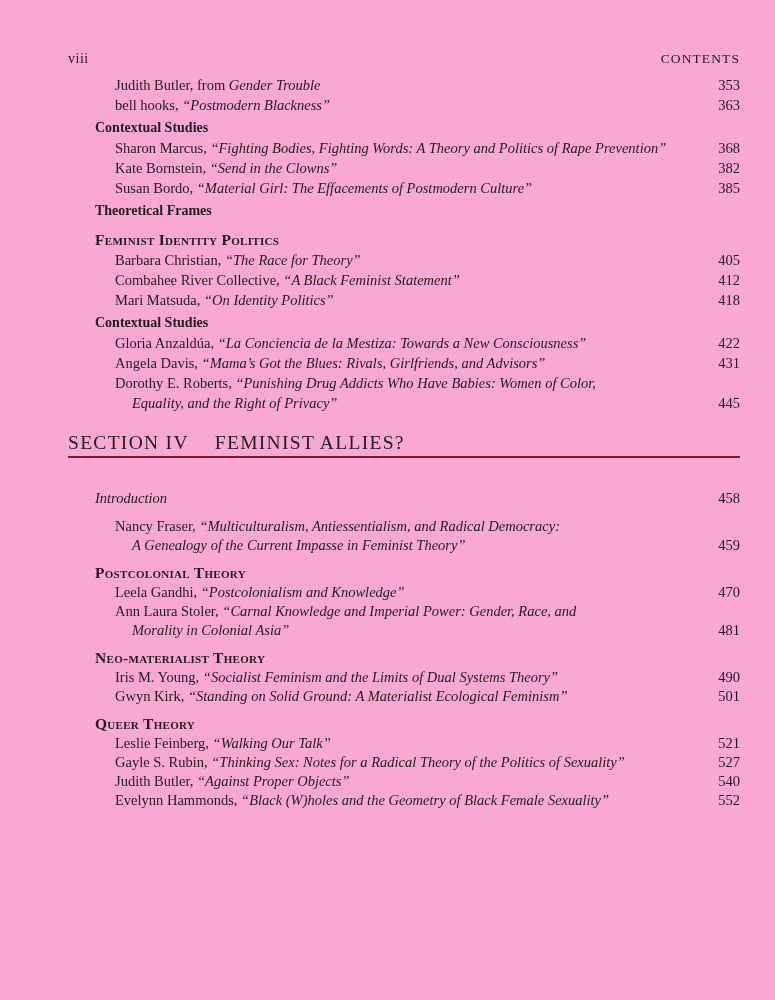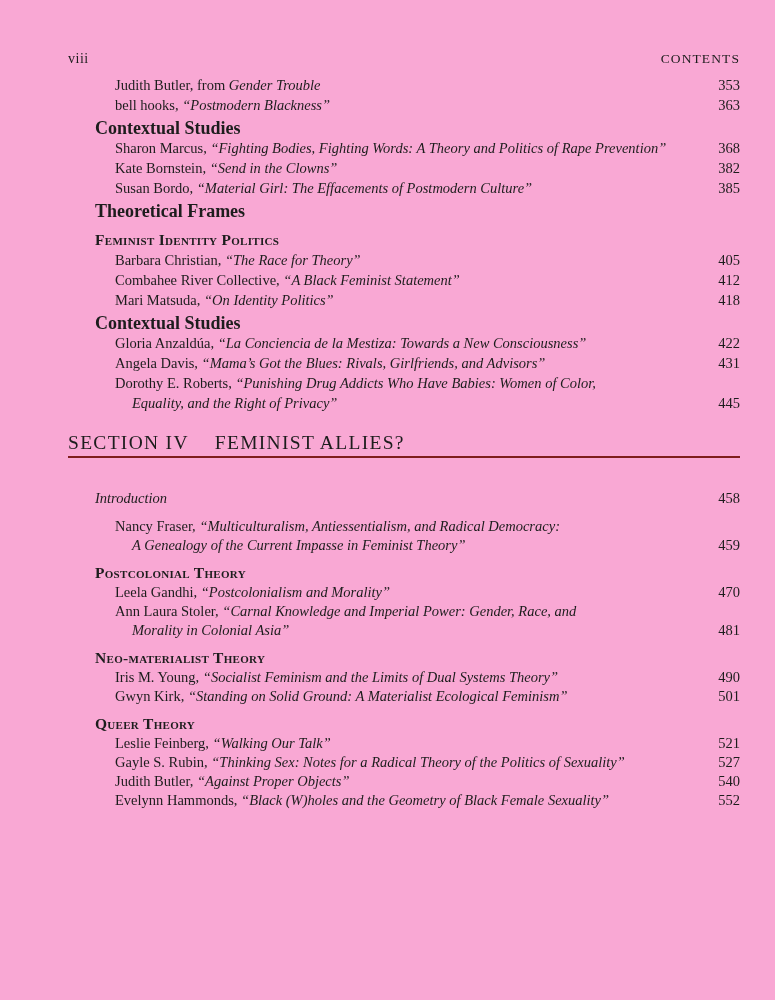--- a/index.html
+++ b/index.html
@@ -27,21 +27,21 @@
   .row.b { line-height: 19px; }
   .row .text { white-space: nowrap; padding-right: 10px; }
   .row .pg { margin-left: auto; flex: 0 0 auto; min-width: 34px; text-align: right; }
 
   .row.entry .text { padding-left: 47px; }
   .row.intro .text, .row.subhead .text, .row.parthead .text { padding-left: 27px; }
 
   .italic { font-style: italic; }
   .bold { font-weight: bold; }
   .sc { font-variant: small-caps; letter-spacing: 0.3px; font-size: 15.5px; }
-  .subhead .text { font-weight: bold; font-size: 18px; }
+  .subhead .text { font-weight: bold; font-size: 14px; }
 
   .row.subhead { margin-top: 3px; }
   .row.parthead { margin-top: 9px; }
   .row.parthead + .row.subhead { margin-top: 1px; }
   .row.parthead.b { margin-top: 8px; }
   .row.intro + .row.entry { margin-top: 9px; }
 
   .cont { padding-left: 17px; }
 
   .section-head {
@@ -124,21 +124,21 @@
         <span class="pg">458</span>
       </div>
       <div class="row entry b">
         <span class="text"><span class="pre">Nancy Fraser, </span><span class="italic">“Multiculturalism, Antiessentialism, and Radical Democracy:</span><br><span class="italic cont">A Genealogy of the Current Impasse in Feminist Theory”</span></span>
         <span class="pg">459</span>
       </div>
       <div class="row parthead b">
         <span class="text"><span class="sc bold">Postcolonial Theory</span></span>
       </div>
       <div class="row entry b">
-        <span class="text"><span class="pre">Leela Gandhi, </span><span class="italic">“Postcolonialism and Morality”</span></span>
+        <span class="text"><span class="pre">Leela Gandhi, </span><span class="italic">“Postcolonialism and Knowledge”</span></span>
         <span class="pg">470</span>
       </div>
       <div class="row entry b">
         <span class="text"><span class="pre">Ann Laura Stoler, </span><span class="italic">“Carnal Knowledge and Imperial Power: Gender, Race, and</span><br><span class="italic cont">Morality in Colonial Asia”</span></span>
         <span class="pg">481</span>
       </div>
       <div class="row parthead b">
         <span class="text"><span class="sc bold">Neo-materialist Theory</span></span>
       </div>
       <div class="row entry b">

